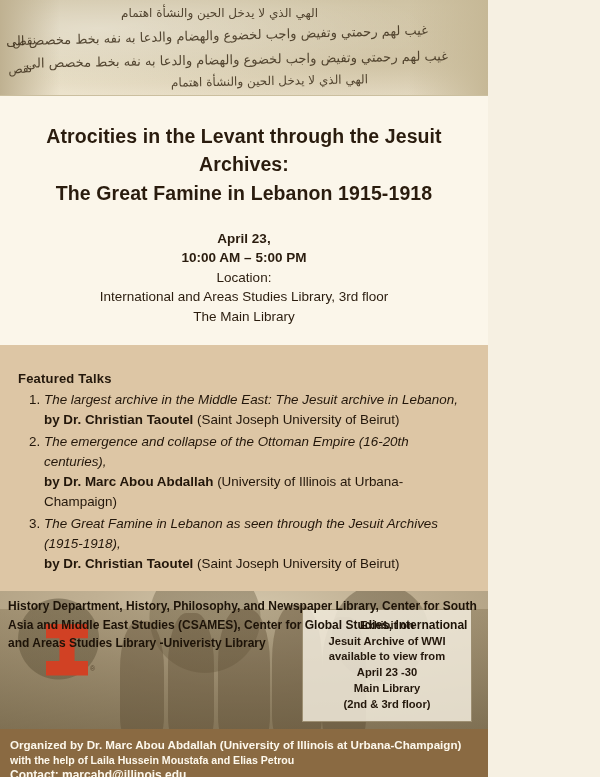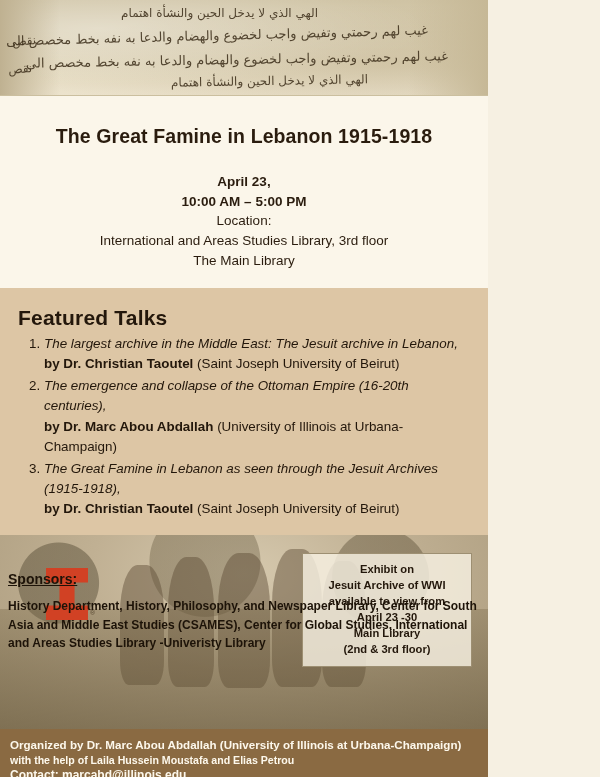--- a/index.html
+++ b/index.html
@@ -89,22 +89,22 @@
   }
   .details .strong { font-weight: bold; }
 
   
   .talks {
     background: #ddc6a5;
     padding: 10px 18px 14px 18px;
     color: #23170b;
   }
   .talks h2 {
-    margin: 8px 0 4px 0;
-    font-size: 21px;
+    margin: 16px 0 4px 0;
+    font-size: 13px;
     font-weight: bold;
     letter-spacing: 0.2px;
   }
   ol.talk-list {
     margin: 0;
     padding-left: 26px;
     font-size: 13.4px;
     line-height: 1.5;
   }
   ol.talk-list li {
@@ -234,20 +234,21 @@
     <div class="edge-right"></div>
     <div class="script-line script-1">الهي الذي لا يدخل الحين والنشأة اهتمام</div>
     <div class="script-line script-2">غيب لهم رحمتي وتفيض واجب لخضوع والهضام والدعا به نفه بخط مخصص الى</div>
     <div class="script-line script-3">غيب لهم رحمتي وتفيض واجب لخضوع والهضام والدعا به نفه بخط مخصص الى</div>
     <div class="script-line script-4">الهي الذي لا يدخل الحين والنشأة اهتمام</div>
     <div class="script-line script-5">نقص</div>
     <div class="script-line script-6">نقص</div>
   </div>
 
   <div class="title-block">
+    <div class="title-line">Atrocities in the Levant through the Jesuit Archives:</div>
     <div class="title-line">The Great Famine in Lebanon 1915-1918</div>
   </div>
 
   <div class="details">
     <div class="strong">April 23,</div>
     <div class="strong">10:00 AM – 5:00 PM</div>
     <div>Location:</div>
     <div>International and Areas Studies Library, 3rd floor</div>
     <div>The Main Library</div>
   </div>

